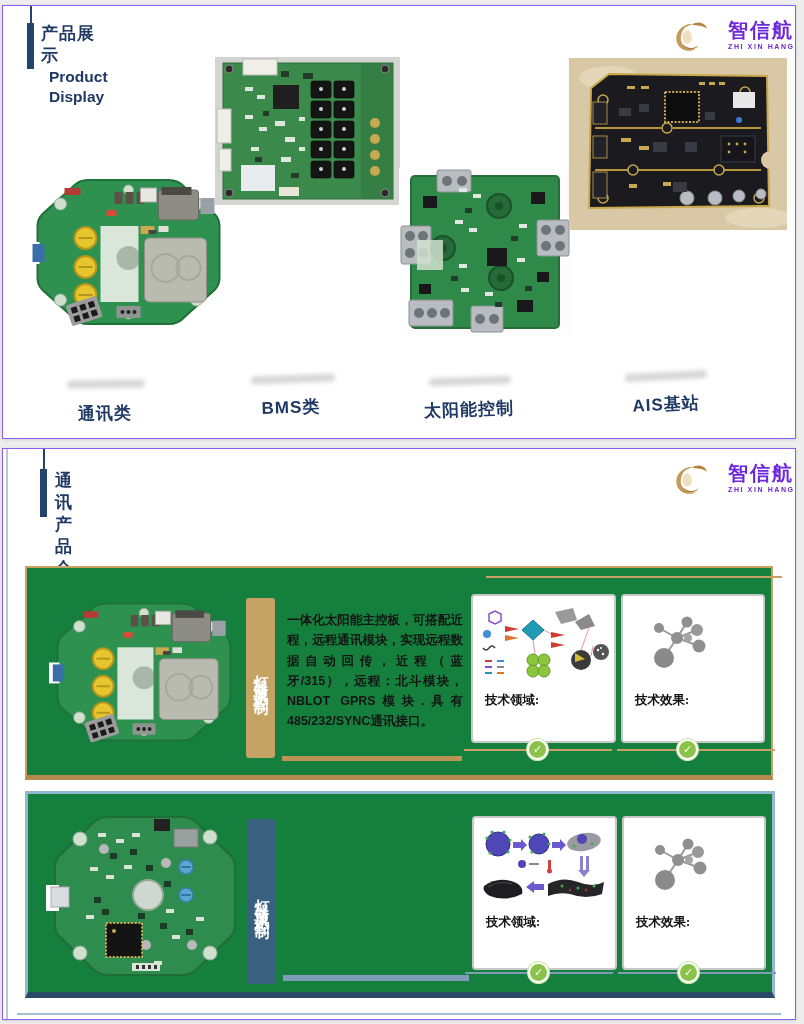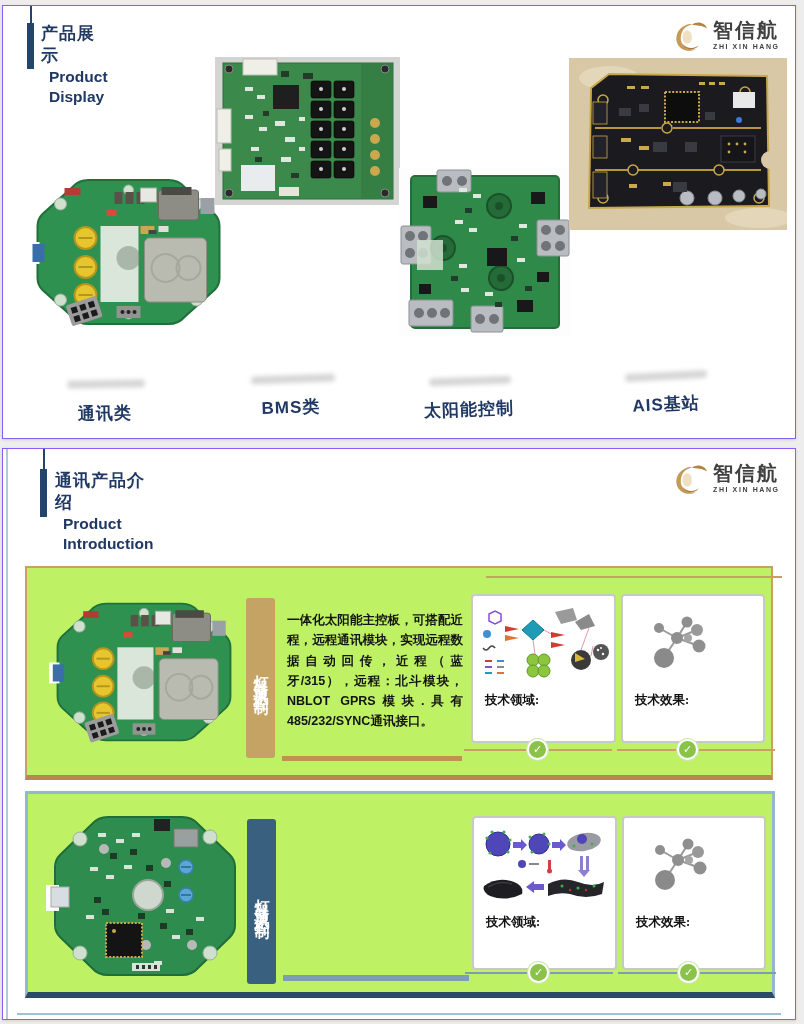--- a/index.html
+++ b/index.html
@@ -10,30 +10,30 @@
   
   .hdr{position:absolute;}
   .hdr .stem{position:absolute;width:2px;background:#24456b;}
   .hdr .bar{position:absolute;width:7px;background:#24456b;}
   .hdr .titles{position:absolute;color:#1f3864;}
   .hdr .t-zh{font-size:17px;font-weight:bold;letter-spacing:1px;line-height:22px;}
   .hdr .t-en{font-size:15.5px;font-weight:bold;line-height:20px;margin-left:8px;}
   
   .logo{position:absolute;display:flex;align-items:flex-start;}
   .logo svg{width:38px;height:38px;}
-  .logo .ltxt{margin-left:4px;color:#404040;}
+  .logo .ltxt{margin-left:19px;color:#6d28d9;}
   .logo .l-zh{font-size:20px;font-weight:bold;letter-spacing:2px;line-height:24px;}
   .logo .l-en{font-size:7px;font-weight:bold;letter-spacing:1.6px;line-height:9px;}
   
   .pimg{position:absolute;}
   .pimg svg{width:100%;height:100%;display:block;}
   .plabel{position:absolute;width:170px;text-align:center;color:#1f3864;font-size:17px;font-weight:bold;letter-spacing:1px;}
   .smudge{position:absolute;height:8px;background:#c9c9c9;border-radius:4px;filter:blur(2px);opacity:.75;}
   
-  .row-box{position:absolute;left:22px;width:744px;background:#bef264;}
+  .row-box{position:absolute;left:22px;width:744px;background:#15803d;}
   #row1{top:117px;height:207px;border:2px solid #c9a063;border-bottom:5px solid #b4894f;}
   #row2{top:342px;height:198px;border:3px solid #93b7cf;border-bottom:6px solid #2b4a68;}
   .vlabel{position:absolute;display:flex;align-items:center;justify-content:center;color:#fff;font-weight:bold;font-size:15px;writing-mode:vertical-rl;text-orientation:upright;letter-spacing:5px;border-radius:3px;}
   .desc{position:absolute;font-size:12.5px;font-weight:bold;color:#141414;line-height:1.62;text-align:justify;}
   .accentbar{position:absolute;height:5px;}
   .topline{position:absolute;height:2px;background:#c9a063;}
   .tbox{position:absolute;border:2px solid #c8c8c8;border-radius:4px;background:#fff;font-family:Liberation Serif, serif;}
   .tbox .tlabel{position:absolute;left:12px;top:96px;font-size:12.5px;font-weight:bold;color:#111;}
   .tbox svg{position:absolute;display:block;}
   .uline{position:absolute;height:2px;}
@@ -319,21 +319,20 @@
 
 <div class="slide" id="slide2">
   <div class="leftline"></div>
   <div class="botline"></div>
 
   <div class="hdr">
     <div class="stem" style="left:40px;top:0;height:20px;"></div>
     <div class="bar" style="left:37px;top:20px;height:48px;"></div>
     <div class="titles" style="left:52px;top:21px;">
       <div class="t-zh">通讯产品介绍</div>
-      <div class="t-en">Product Introduction</div>
     </div>
   </div>
 
   <div class="logo" style="left:668px;top:12px;">
     <svg viewBox="0 0 40 40">
       <path d="M20,6 C10,8 4,16 6,25 C8,33 18,37 26,33 C17,34 10,28.5 10.3,21 C10.6,13 15,8 22,7 Z" fill="#c49a58"></path>
       <path d="M22,7 C28,2.5 36,5 38,11 C33,7.5 27,7.8 22,7 Z" fill="#b5853f"></path>
       <path d="M12,27 C16,32 24,33 29,29 C25,35 15,34 12,27 Z" fill="#a87c3c"></path>
       <ellipse cx="17" cy="20" rx="5" ry="7" fill="#e2c084" opacity=".5"></ellipse>
     </svg>

